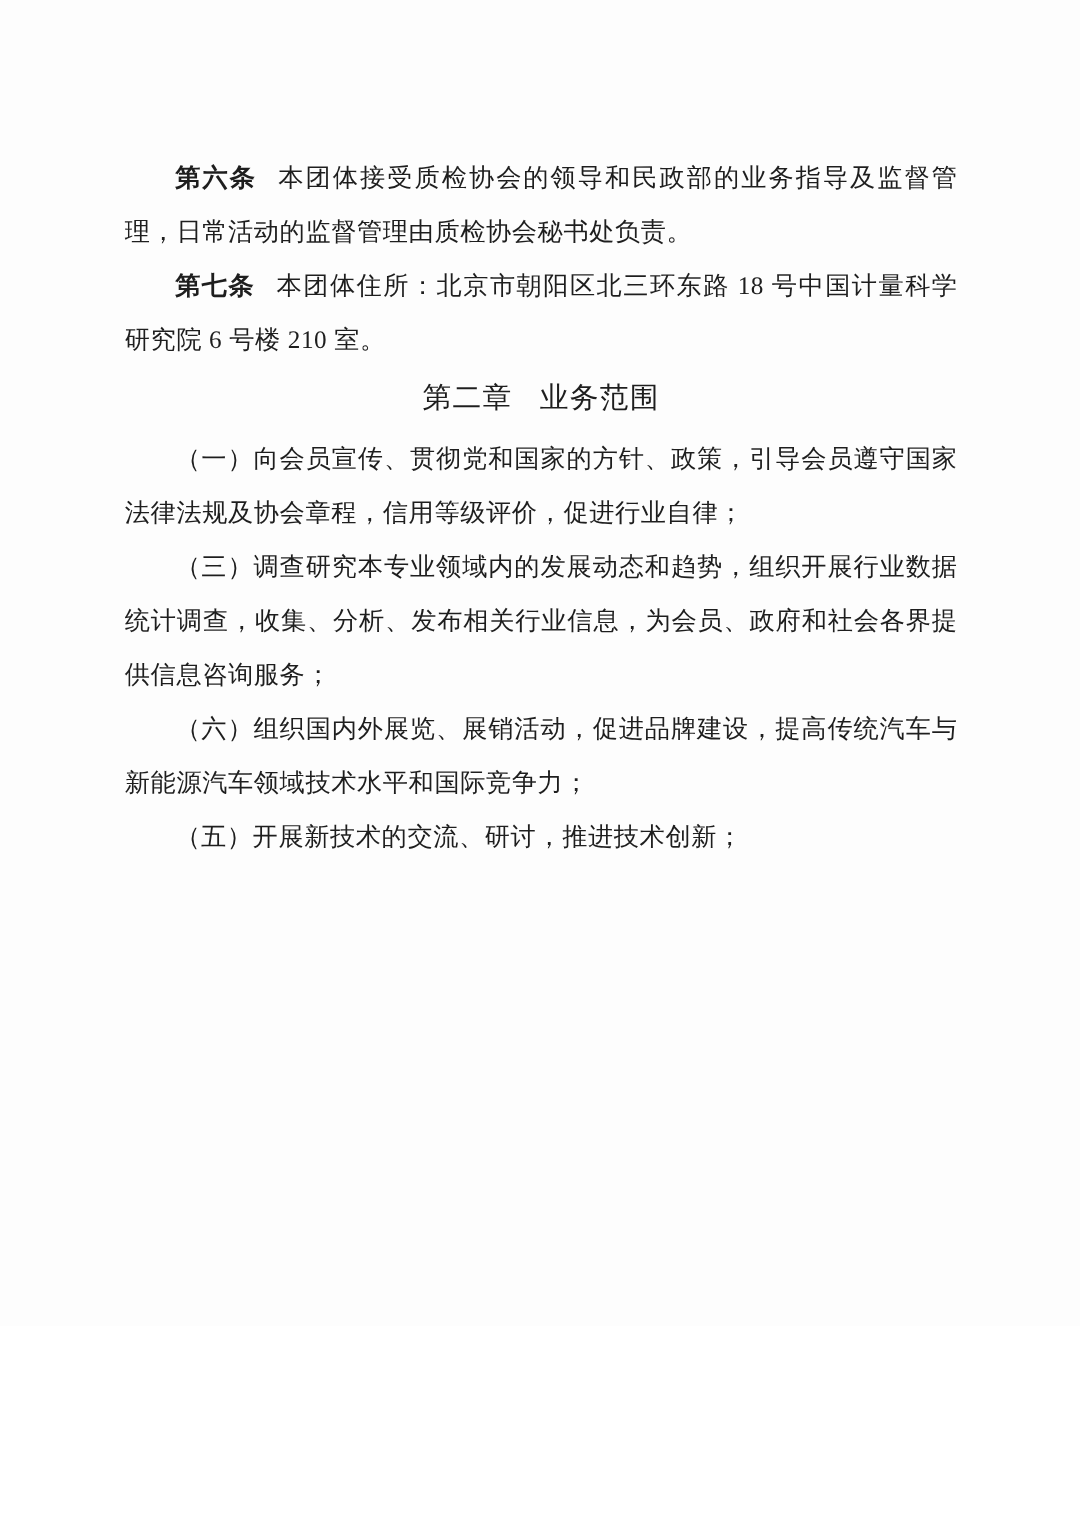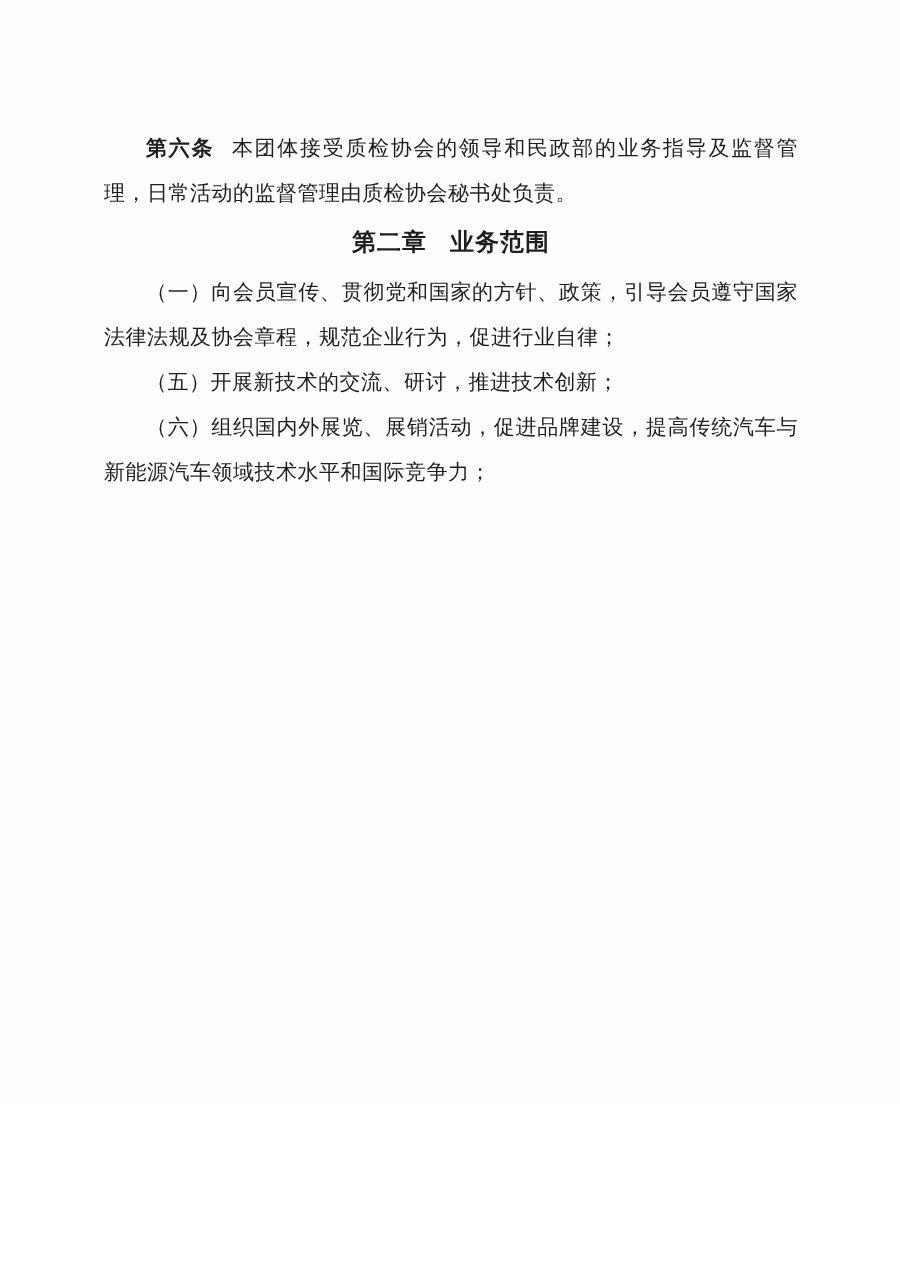--- a/index.html
+++ b/index.html
@@ -29,21 +29,21 @@
     text-indent: 2em;
   }
   .label {
     font-weight: bold;
     margin-right: 0.85em;
   }
   .chapter {
     margin: 3px 0 5px 0;
     font-size: 24px;
     line-height: 46px;
-    font-weight: bold;
+    font-weight: normal;
     text-align: center;
     text-indent: 0;
     letter-spacing: 1px;
   }
   .chapter .chapter-title { margin-left: 0.95em; }
   .footer {
     position: absolute;
     top: 1134px;
     right: 104px;
     font-size: 20px;
@@ -55,27 +55,29 @@
   }
 </style>
 </head>
 <body>
 
 <div class="page">
   <main class="content">
 
     <p class="para"><span class="label">第六条</span><span>本团体接受质检协会的领导和民政部的业务指导及监督管理，日常活动的监督管理由质检协会秘书处负责。</span></p>
 
+    <p class="para"><span class="label">第七条</span><span>本团体住所：北京市朝阳区北三环东路 18 号中国计量科学研究院 6 号楼 210 室。</span></p>
 
     <h2 class="chapter"><span>第二章</span><span class="chapter-title">业务范围</span></h2>
 
 
-    <p class="para">（一）向会员宣传、贯彻党和国家的方针、政策，引导会员遵守国家法律法规及协会章程，规范企业行为，促进行业自律；</p>
+    <p class="para">（一）向会员宣传、贯彻党和国家的方针、政策，引导会员遵守国家法律法规及协会章程，信用等级评价，促进行业自律；</p>
+    <p class="para">（三）调查研究本专业领域内的发展动态和趋势，组织开展行业数据统计调查，收集、分析、发布相关行业信息，为会员、政府和社会各界提供信息咨询服务；</p>
+    <p class="para">（六）组织国内外展览、展销活动，促进品牌建设，提高传统汽车与新能源汽车领域技术水平和国际竞争力；</p>
     <p class="para">（五）开展新技术的交流、研讨，推进技术创新；</p>
-    <p class="para">（六）组织国内外展览、展销活动，促进品牌建设，提高传统汽车与新能源汽车领域技术水平和国际竞争力；</p>
 
   </main>
 
   <div class="footer">
     <span>—</span>
     <span>14</span>
     <span>—</span>
   </div>
 </div>
 

